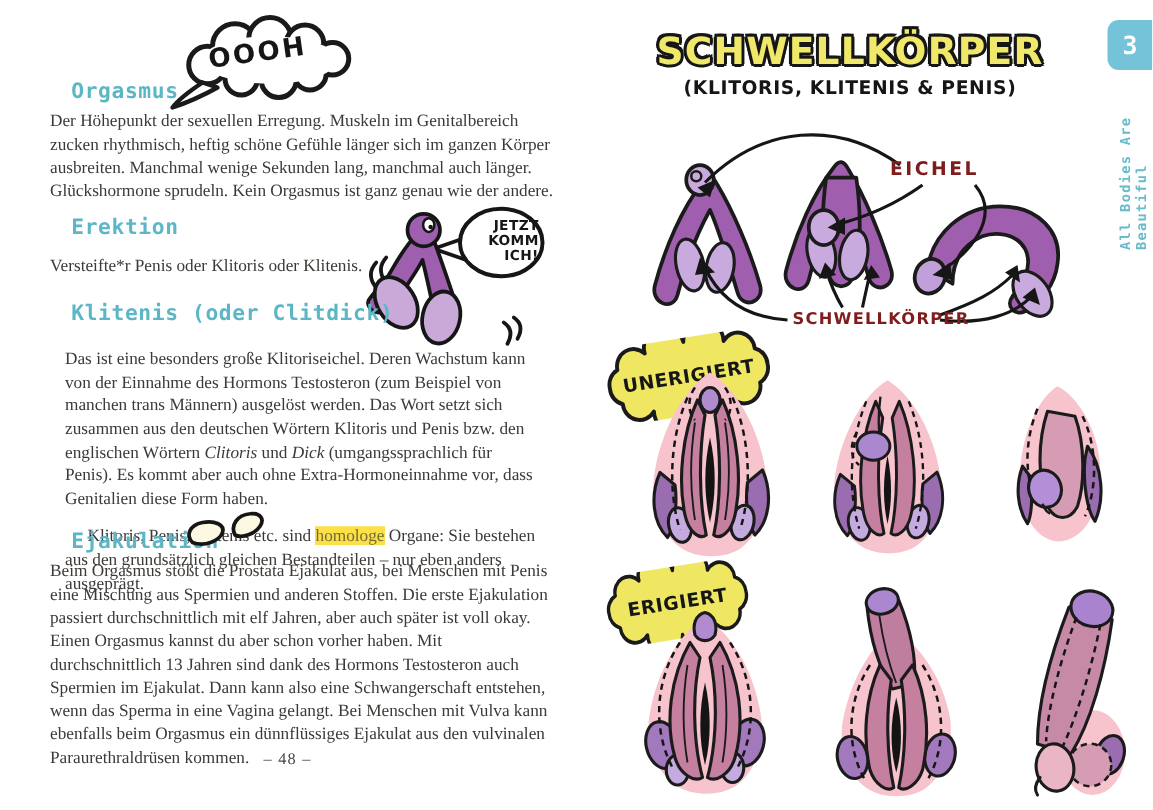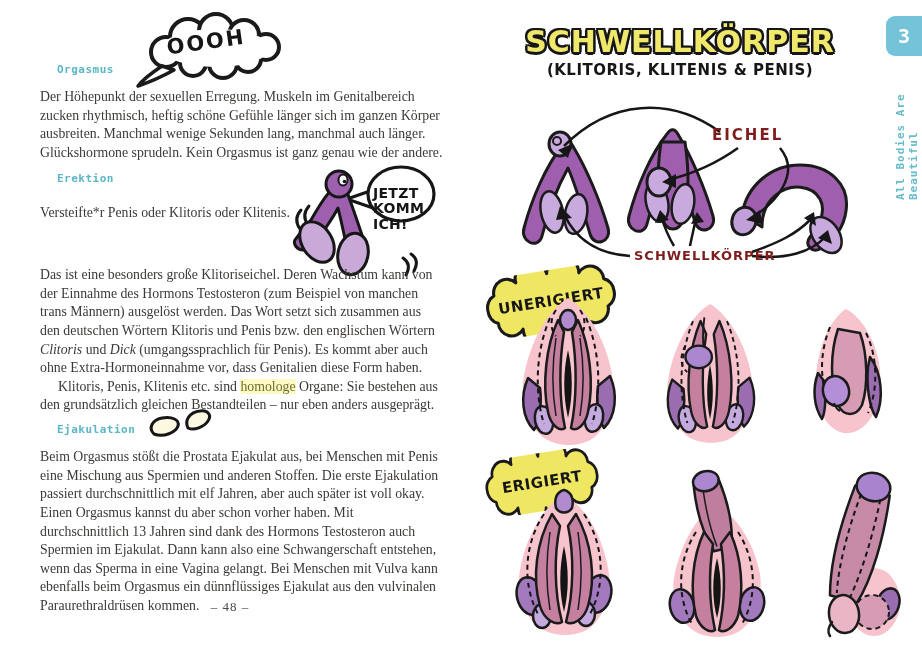--- a/index.html
+++ b/index.html
@@ -1,26 +1,26 @@
 <!DOCTYPE html>
 <html><head>
 <meta charset="utf-8">
 <style>
   html,body{margin:0;padding:0;background:#ffffff;}
   #spread{position:relative;width:922px;height:648px;background:#ffffff;overflow:hidden;
           font-family:"Liberation Serif","DejaVu Serif",serif;color:#3c3936;}
   .abs{position:absolute;}
   
   .heading{font-family:"DejaVu Sans Mono","Liberation Mono",monospace;font-weight:bold;
-           font-size:11px;color:#5cb6c6;letter-spacing:.5px;}
+           font-size:17px;color:#5cb6c6;letter-spacing:.5px;}
   .body-text{font-size:13.8px;line-height:1.35;width:404px;text-align:left;}
-  .body-text p{margin:0;}
+  .body-text p{margin:12px;}
   .body-text p.indent{text-indent:18px;}
   .ital{font-style:italic;}
-  .hl{background:#fef9c3;color:#6f6d34;}
+  .hl{background:#fde047;color:#6f6d34;}
   .pagenum{width:460px;text-align:center;font-size:13px;color:#4c4845;letter-spacing:1px;}
   .bubble-text{font-family:"DejaVu Sans","Liberation Sans",sans-serif;font-weight:bold;color:#161616;}
   
   .big-title{width:420px;text-align:center;font-family:"DejaVu Sans","Liberation Sans",sans-serif;
              font-weight:bold;font-size:30px;letter-spacing:1px;color:#efe86a;
              text-shadow:-2px -2px 0 #161616,2px -2px 0 #161616,-2px 2px 0 #161616,2px 2px 0 #161616,
                          0 -2.5px 0 #161616,0 2.5px 0 #161616,-2.5px 0 0 #161616,2.5px 0 0 #161616;}
   .sub-title{width:420px;text-align:center;font-family:"DejaVu Sans","Liberation Sans",sans-serif;
              font-weight:bold;font-size:15px;letter-spacing:.5px;color:#161616;}
   .diagram-label{font-family:"DejaVu Sans","Liberation Sans",sans-serif;font-weight:bold;color:#7f1d1d;}
@@ -72,22 +72,23 @@
       <path d="M124,90 q9,6 3,17" stroke="#161616" stroke-width="3" fill="none" stroke-linecap="round"></path>
       <polygon points="86,26 60,35 86,44" fill="#ffffff" stroke="#161616" stroke-width="3" stroke-linejoin="round"></polygon>
       <ellipse cx="114" cy="30" rx="33" ry="27" fill="#ffffff" stroke="#161616" stroke-width="3.2"></ellipse>
       <path d="M46,24 C36,34 30,46 24,56 C18,64 12,70 8,76 C6,80 10,86 16,86 C26,84 34,72 40,62 C44,56 48,50 51,44 C54,56 57,70 60,84 C62,92 66,98 74,96 C80,94 80,86 78,80 C72,62 66,44 60,28 Z" fill="#9d5fae" stroke="#161616" stroke-width="3" stroke-linejoin="round"></path>
       <ellipse cx="30" cy="78" rx="15" ry="22" fill="#c8a9d8" stroke="#161616" stroke-width="3" transform="rotate(-32 30 78)"></ellipse>
       <ellipse cx="66" cy="90" rx="15" ry="21" fill="#c8a9d8" stroke="#161616" stroke-width="3" transform="rotate(12 66 90)"></ellipse>
       <circle cx="52" cy="20" r="13" fill="#9d5fae" stroke="#161616" stroke-width="3"></circle>
       <ellipse cx="56" cy="16" rx="4.5" ry="5.5" fill="#ffffff" stroke="#161616" stroke-width="2"></ellipse>
       <circle cx="57.5" cy="17.5" r="1.8" fill="#161616"></circle>
     </svg>
-    <div class="abs bubble-text" style="left:373px;top:186px;width:58px;text-align:left;font-size:14px;line-height:1.1;letter-spacing:.3px;">JETZT KOMM ICH!</div>
-
+    <div class="abs bubble-text" style="left:373px;top:175px;width:58px;text-align:right;font-size:11px;line-height:1.1;letter-spacing:.3px;">JETZT KOMM ICH!</div>
+
+    <div class="abs heading" style="left:57px;top:241px;">Klitenis (oder Clitdick)</div>
     <div class="abs body-text" style="left:40px;top:266px;">
       <p><span>Das ist eine besonders große Klitoriseichel. Deren Wachstum kann von der Einnahme des Hormons Testosteron (zum Beispiel von manchen trans Männern) ausgelöst werden. Das Wort setzt sich zusammen aus den deutschen Wörtern Klitoris und Penis bzw. den englischen Wörtern </span><span class="ital">Clitoris</span><span> und </span><span class="ital">Dick</span><span> (umgangssprachlich für Penis). Es kommt aber auch ohne Extra-Hormoneinnahme vor, dass Genitalien diese Form haben.</span></p>
       <p class="indent"><span>Klitoris, Penis, Klitenis etc. sind </span><span class="hl">homologe</span><span> Organe: Sie bestehen aus den grundsätzlich gleichen Bestandteilen – nur eben anders ausgeprägt.</span></p>
     </div>
 
     <div class="abs heading" style="left:57px;top:423px;">Ejakulation</div>
     <svg class="abs" style="left:146px;top:406px;" width="70" height="38" viewBox="0 0 70 38">
       <path d="M8,28 C2,22 6,14 16,12 C26,10 34,14 32,20 C30,26 18,32 8,28 Z" fill="#fdf8e2" stroke="#161616" stroke-width="3" stroke-linejoin="round"></path>
       <path d="M42,22 C38,14 44,6 54,5 C62,4 66,9 62,15 C58,21 48,25 42,22 Z" fill="#fdf8e2" stroke="#161616" stroke-width="3" stroke-linejoin="round"></path>
     </svg>

